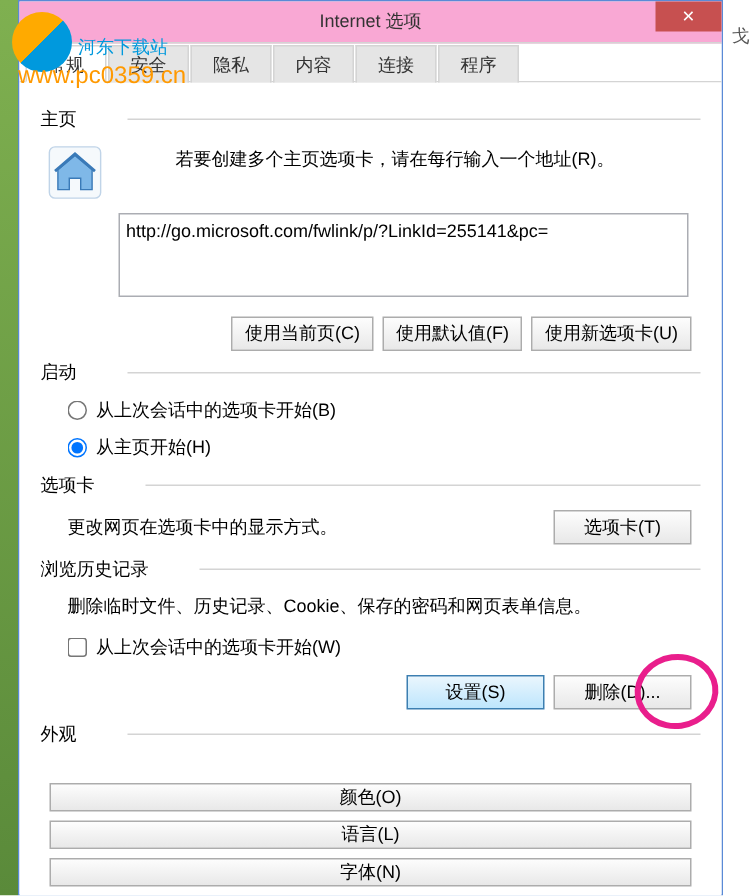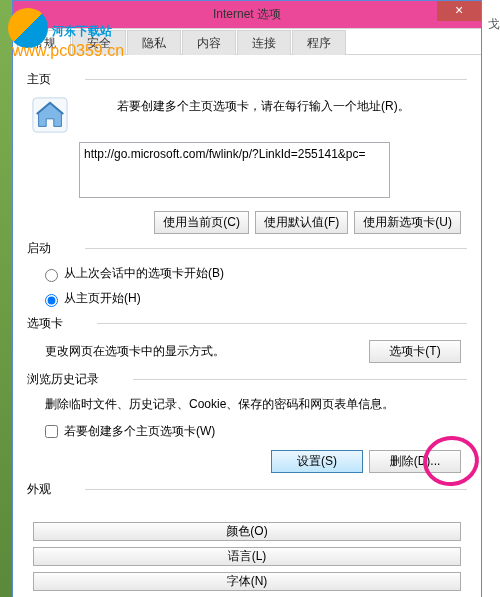--- a/index.html
+++ b/index.html
@@ -1,40 +1,40 @@
 <!DOCTYPE html>
 <html><head>
 <meta charset="utf-8">
 <style>
 * { box-sizing: border-box; margin: 0; padding: 0; font-family: "Microsoft YaHei", "SimSun", sans-serif; font-size: 12px; }
 body { background: #fff; width: 500px; height: 597px; overflow: hidden; position: relative; }
-.watermark1 { position: absolute; top: 8px; left: 8px; font-size: 28px; font-weight: bold; color: #0099dd; z-index: 100; pointer-events: none; }
+.watermark1 { position: absolute; top: 8px; left: 8px; font-size: 28px; font-weight: normal; color: #0099dd; z-index: 100; pointer-events: none; }
 .watermark1 .logo { display: inline-block; width: 40px; height: 40px; background: linear-gradient(135deg, #ffaa00 50%, #0099dd 50%); border-radius: 50%; vertical-align: middle; margin-right: 4px; }
 .watermark2 { position: absolute; top: 42px; left: 12px; font-size: 16px; color: #ff9900; z-index: 100; font-weight: normal; pointer-events: none; }
 .left-edge { position: absolute; left: 0; top: 0; width: 12px; height: 100%; background: linear-gradient(180deg, #7fb050 0%, #5a8a3a 100%); }
 .right-edge { position: absolute; right: 0; top: 12px; width: 12px; height: 28px; color: #555; padding-top: 4px; }
 .window { position: absolute; left: 12px; top: 0; width: 470px; height: 597px; background: #fff; border: 1px solid #5a8ad6; }
-.titlebar { height: 28px; background: #ec4899; border-bottom: 1px solid #d4d4d4; display: flex; align-items: center; justify-content: center; position: relative; }
+.titlebar { height: 28px; background: #f9a8d4; border-bottom: 1px solid #d4d4d4; display: flex; align-items: center; justify-content: center; position: relative; }
 .titlebar-text { font-size: 12px; color: #333; }
 .close-btn { position: absolute; right: 0; top: 0; width: 44px; height: 20px; background: #c75050; color: #fff; text-align: center; line-height: 18px; font-size: 14px; cursor: pointer; }
 .tabs { display: flex; height: 26px; background: #fff; border-bottom: 1px solid #d4d4d4; padding-left: 4px; }
 .tab { padding: 4px 14px; border: 1px solid #d4d4d4; border-bottom: none; margin-right: 1px; background: #e5e5e5; cursor: pointer; color: #333; position: relative; top: 1px; }
 .tab.active { background: #fff; border-bottom: 1px solid #fff; }
 .content { padding: 10px 14px; background: #fff; }
 .section-header { display: flex; align-items: center; margin: 6px 0 8px 0; gap: 28px; }
 .section-header .label { color: #000; margin-right: 6px; }
 .section-header .line { flex: 1; height: 1px; background: #d4d4d4; }
 .homepage-row { display: flex; align-items: flex-start; margin-bottom: 8px; gap: 38px; }
 .home-icon { width: 38px; height: 38px; margin-right: 10px; margin-left: 4px; }
 .homepage-text { font-size: 12px; color: #000; margin-top: 2px; }
-.homepage-url { margin-left: 52px; width: 311px; height: 56px; border: 1px solid #abadb3; padding: 4px; font-size: 12px; resize: none; font-family: inherit; }
+.homepage-url { margin-left: 52px; width: 380px; height: 56px; border: 1px solid #abadb3; padding: 4px; font-size: 12px; resize: none; font-family: inherit; }
 .btn-row { display: flex; justify-content: flex-end; gap: 6px; margin: 10px 0 6px 0; padding-right: 6px; }
 .btn { min-width: 92px; height: 23px; border: 1px solid #acacac; background: linear-gradient(#fdfdfd, #e8e8e8); cursor: pointer; font-size: 12px; padding: 0 8px; }
 .radio-group { margin-left: 18px; margin-bottom: 6px; }
-.radio-item { display: flex; align-items: flex-end; margin: 8px 0; cursor: pointer; }
+.radio-item { display: flex; align-items: center; margin: 8px 0; cursor: pointer; }
 .radio-item input { margin-right: 6px; }
 .options-row { display: flex; align-items: center; justify-content: space-between; margin: 4px 6px 8px 18px; }
 .options-text { color: #000; }
 .history-text { margin: 6px 6px 10px 18px; color: #000; }
 .checkbox-row { display: flex; align-items: center; margin: 4px 6px 10px 18px; cursor: pointer; }
 .checkbox-row input { margin-right: 6px; }
 .history-btns { display: flex; justify-content: flex-end; gap: 6px; padding-right: 6px; margin-bottom: 8px; position: relative; }
 .circle-annotation { position: absolute; right: -12px; top: -14px; width: 56px; height: 50px; border: 4px solid #e91e8c; border-radius: 50%; pointer-events: none; transform: rotate(-8deg); }
 .appearance-btns { display: flex; gap: 6px; margin: 24px 0; padding: 0 6px; flex-direction: column; }
 .appearance-btns .btn { flex: 1; min-width: 0; }
@@ -111,21 +111,21 @@
       <button class="btn">选项卡(T)</button>
     </div>
 
     <div class="section-header">
       <span class="label">浏览历史记录</span>
       <div class="line"></div>
     </div>
     <div class="history-text">删除临时文件、历史记录、Cookie、保存的密码和网页表单信息。</div>
     <label class="checkbox-row">
       <input type="checkbox" style="">
-      <span>若要创建多个主页选项卡(W)</span>
+      <span>从上次会话中的选项卡开始(W)</span>
     </label>
     <div class="history-btns">
       <button class="btn highlighted">设置(S)</button>
       <button class="btn">删除(D)...</button>
       <div class="circle-annotation"></div>
     </div>
 
     <div class="section-header">
       <span class="label">外观</span>
       <div class="line"></div>

